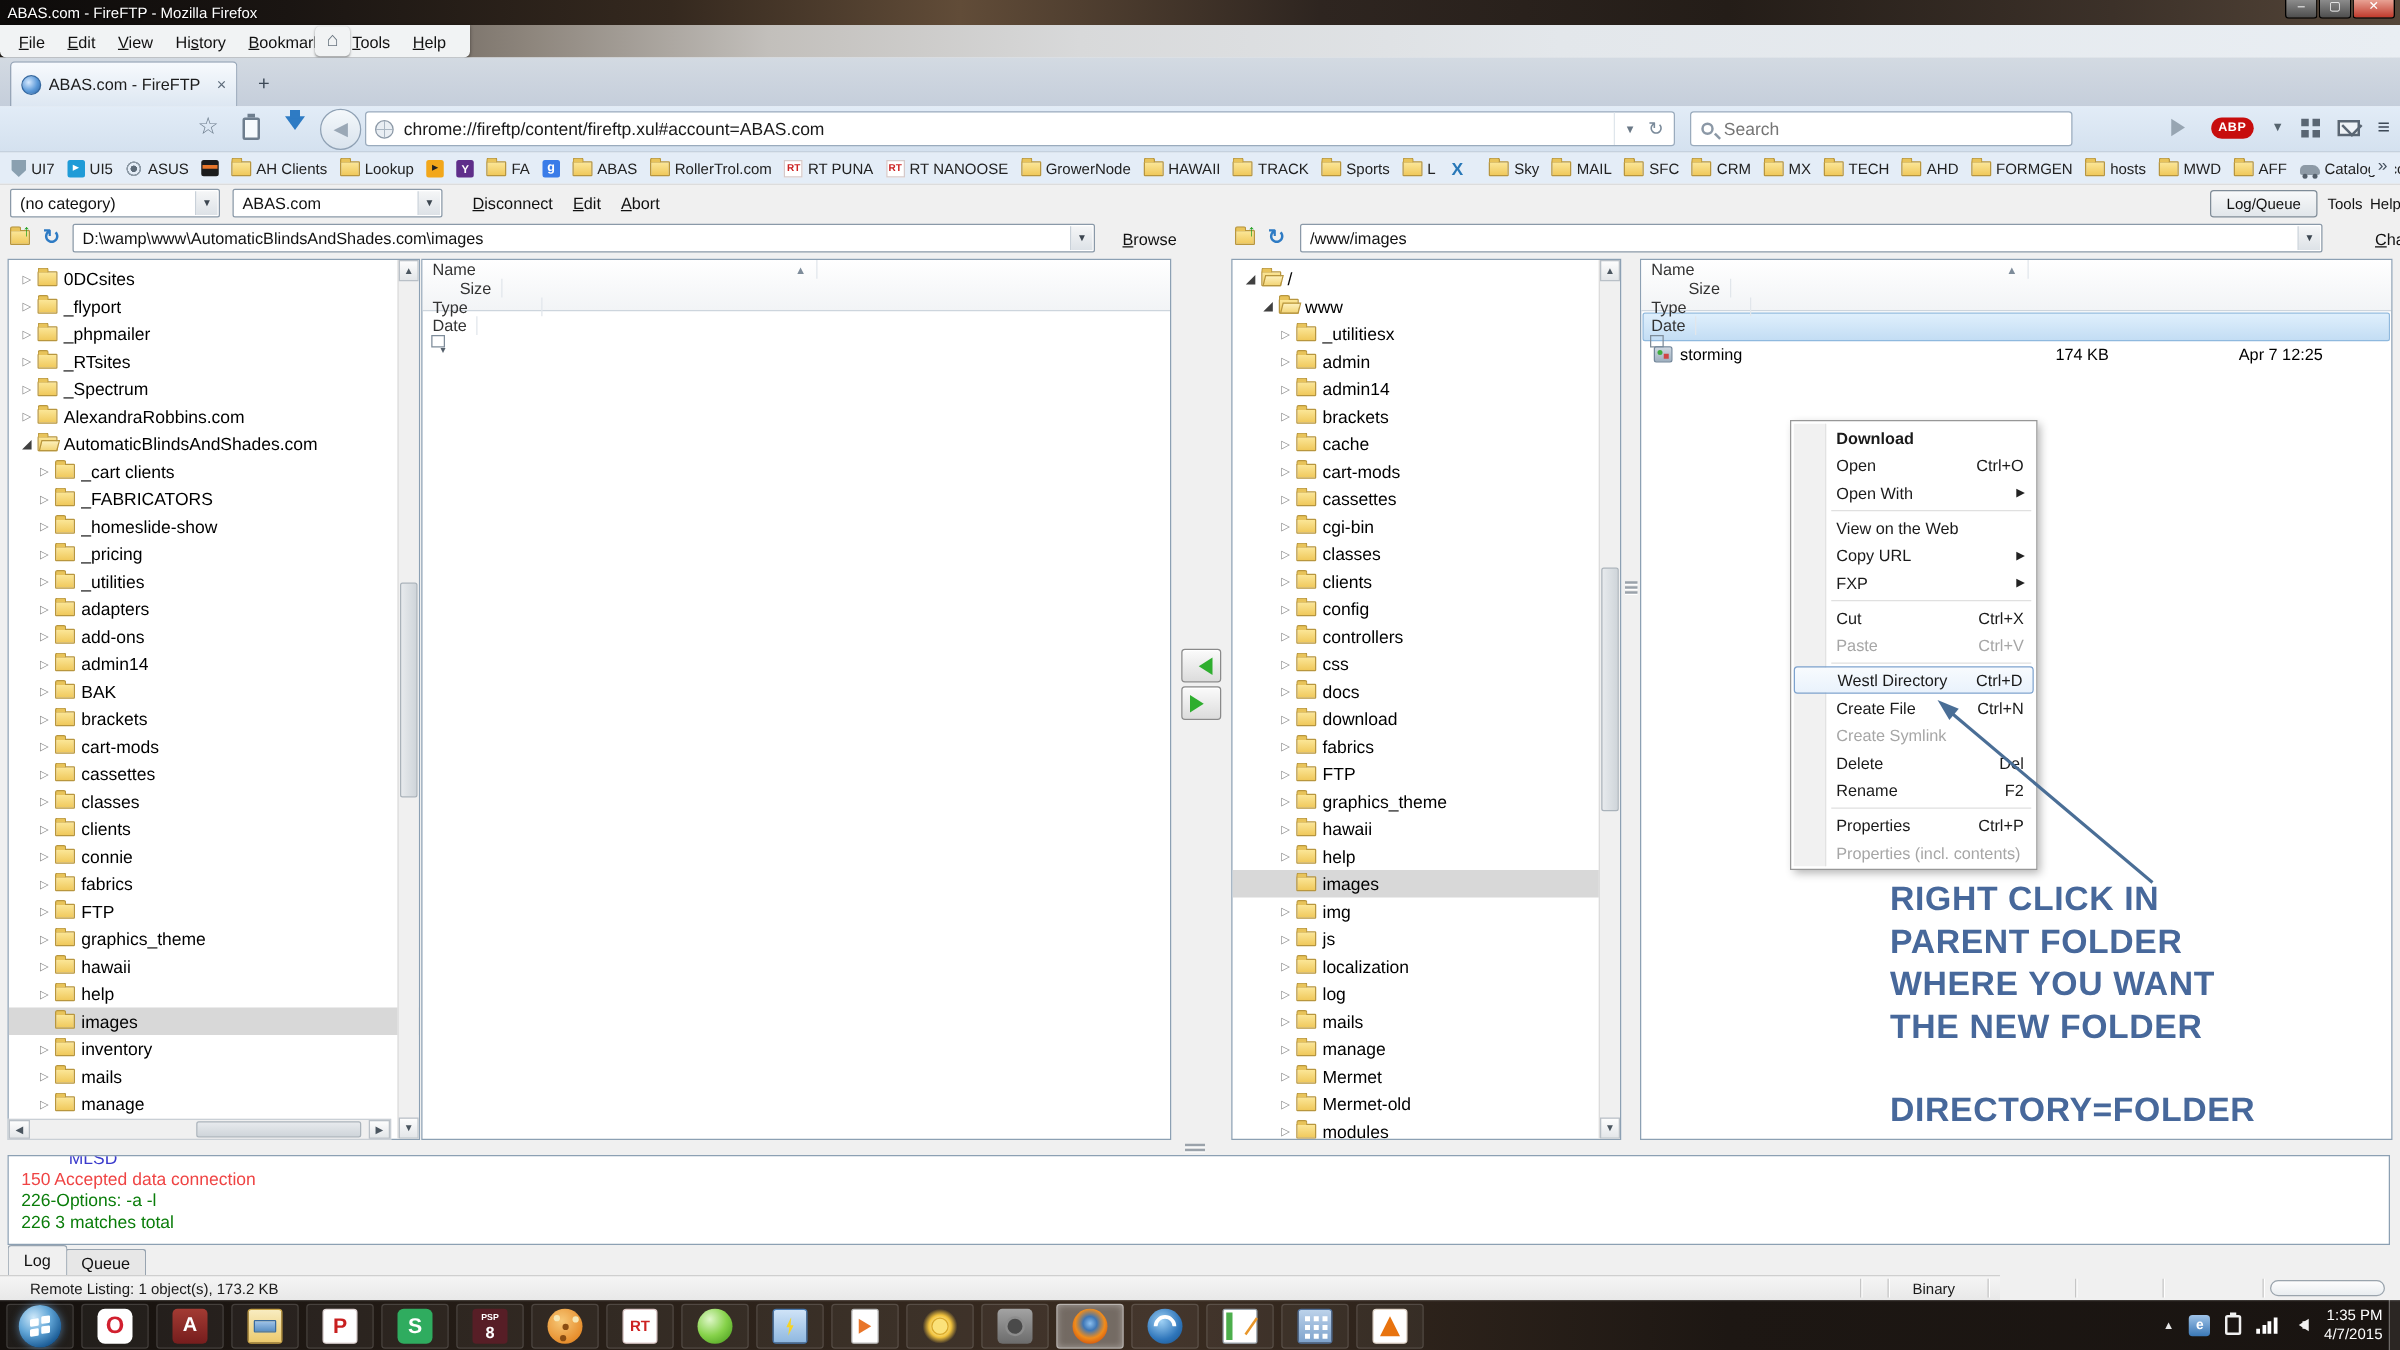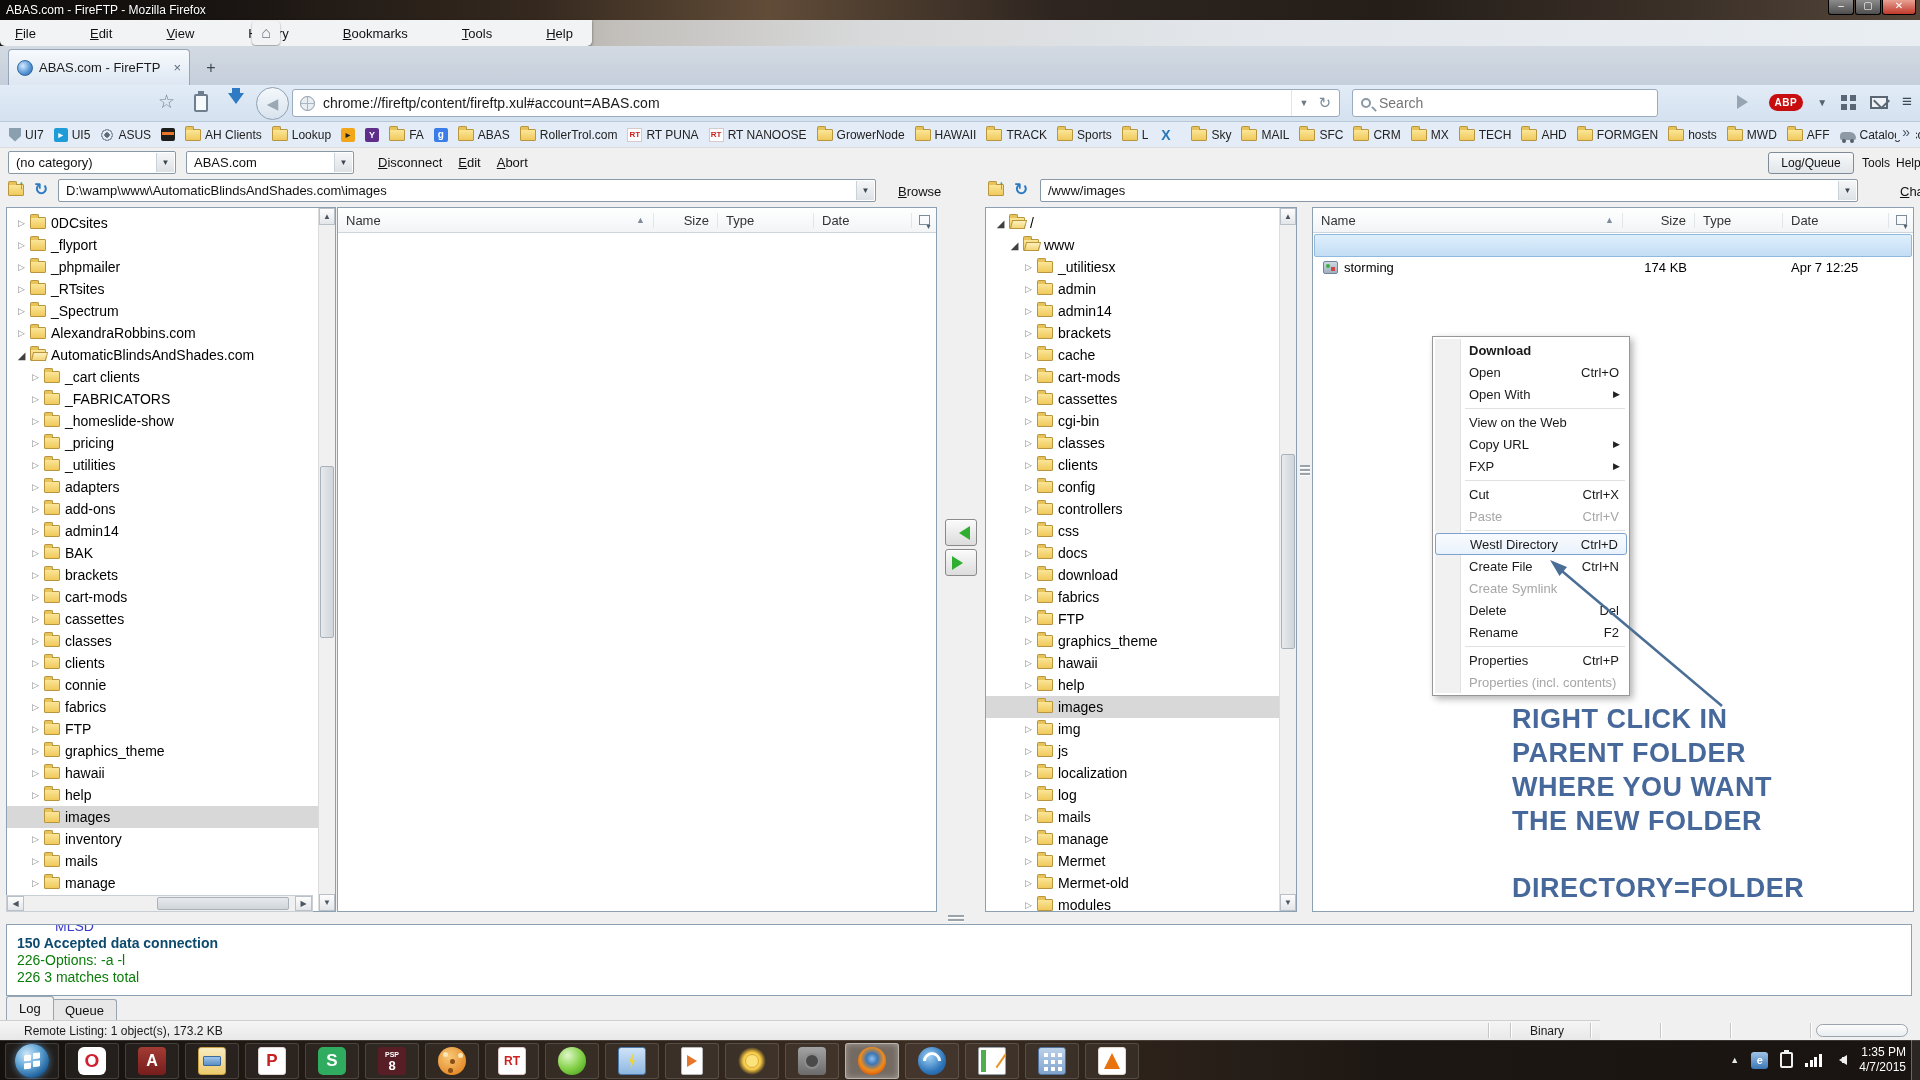--- a/index.html
+++ b/index.html
@@ -13,21 +13,21 @@
   .title-text { color:#fff; font-size:12px; line-height:20px; padding-left:6px; text-shadow:0 1px 2px #000; }
   .win-btns { position:absolute; right:4px; top:0; display:flex; gap:1px; }
   .win-btn { width:26px; height:15px; border:1px solid #000; border-top:none; border-radius:0 0 3px 3px;
     background:linear-gradient(#8b8b8b,#4e4e4e); color:#fff; font-size:10px; line-height:12px; text-align:center; }
   .win-btn.close { background:linear-gradient(#e8a294,#c0392b); width:34px; }
 
   
   .menurow { position:absolute; left:0; top:20px; width:1920px; height:26px;
     background:linear-gradient(90deg,#27221e 0%,#48403a 10%,#8d857c 22%,#c2bfbb 32%,#d8d9da 45%,#e3e7eb 65%,#e9eef3 100%); }
   .menubox { position:absolute; left:0; top:0; height:26px; display:flex; align-items:center; padding:0 10px 0 6px;
-    background:#f1f3f4; border-radius:0 0 5px 5px; box-shadow:0 1px 3px rgba(0,0,0,.45);gap:36px; }
+    background:#f1f3f4; border-radius:0 0 5px 5px; box-shadow:0 1px 3px rgba(0,0,0,.45); }
   .menu-item { font-size:13px; color:#111; padding:0 9px; white-space:nowrap; }
   .home-btn { position:absolute; left:252px; top:1px; width:28px; height:24px; background:#f1f3f4; border-radius:4px;
     box-shadow:0 1px 2px rgba(0,0,0,.4); display:flex; align-items:center; justify-content:center; color:#6a7680; font-size:16px; }
 
   
   .tabrow { position:absolute; left:0; top:46px; width:1920px; height:39px; background:linear-gradient(#d3dae2,#c5cedb); }
   .tab { position:absolute; left:8px; top:3px; width:182px; height:36px; display:flex; align-items:center; gap:6px; padding:0 8px;
     background:linear-gradient(#f7fafd,#dde7f2); border:1px solid #96a5b7; border-bottom:none; border-radius:4px 4px 0 0; }
   .fireftp-ico { width:16px; height:16px; border-radius:50%;
     background:radial-gradient(circle at 35% 35%, #d5e9ff, #5b99d8 55%, #2a5f9e); border:1px solid #35689f; }
@@ -127,22 +127,22 @@
   .main { position:absolute; left:0; top:205px; width:1920px; height:707px; background:#f0f0f0; }
   .panel { position:absolute; background:#fff; border:1px solid #8ca0b3; overflow:hidden; }
   .treepanel { padding-top:4px; }
   .trow { height:22px; display:flex; align-items:center; font-size:14px; color:#000; white-space:nowrap; }
   .trow.selected { background:#d8d8d8; }
   .twisty { width:13px; text-align:center; font-size:9px; color:#8a8a8a; flex:none; }
   .twisty.expanded { color:#404040; font-size:10px; }
   .tlabel { margin-left:5px; }
   .trow .ficon { margin-left:2px; }
 
-  .lheader { display:flex; height:25px; background:linear-gradient(#ffffff,#f2f4f6); border-bottom:1px solid #cdd5dd;
-    font-size:13px; color:#333; align-items:center; }
+  .lheader { display:flex; height:41px; background:linear-gradient(#ffffff,#f2f4f6); border-bottom:1px solid #cdd5dd;
+    font-size:13px; color:#333; align-items:flex-start;flex-direction:column; }
   .hcell { display:flex; align-items:center; padding:0 8px; border-right:1px solid #e1e6eb; position:relative; }
   .sort { margin-left:auto; font-size:9px; color:#7e8c9a; }
   .picker { width:24px; display:flex; align-items:center; justify-content:center; border-right:none; padding:0; }
   .picker-box { width:11px; height:10px; border:1px solid #7e8c9a; position:relative; }
   .picker-box::after { content:"\25BE"; position:absolute; right:-2px; bottom:-7px; font-size:8px; color:#55606b; }
 
   .vscroll { position:absolute; right:0; top:0; bottom:0; width:17px; background:#f0f0f0; border-left:1px solid #dcdcdc; }
   .sb-btn { height:17px; background:linear-gradient(#fdfdfd,#e3e6e9); border:1px solid #b9c0c7; font-size:8px; color:#4b5660;
     display:flex; align-items:center; justify-content:center; }
   .sb-btn.bottom { position:absolute; bottom:0; left:0; right:0; }
@@ -922,21 +922,21 @@
     </div>
   </div>
 
   <div class="hsplit">
     <div class="dash" style="top:3px;"></div>
       <div class="dash" style="top:7px;"></div>
   </div>
 
   <div class="logbox" id="logbox">
       <div class="logline clipped" style="color: rgb(58, 58, 204); padding-left: 38px;">MLSD</div>
-      <div class="logline" style="color: #0c4a6e; font-weight: bold;">150 Accepted data connection</div>
+      <div class="logline" style="color: #ef4444;">150 Accepted data connection</div>
       <div class="logline" style="color: rgb(10, 125, 10);">226-Options: -a -l</div>
       <div class="logline" style="color: rgb(10, 125, 10);">226 3 matches total</div>
     </div>
   <div class="logtabs" id="logtabs">
       <span class="ltab active">Log</span>
       <span class="ltab">Queue</span>
     </div>
 
   <div class="statusbar">
     <span class="status-left">Remote Listing: 1 object(s), 173.2 KB</span>

